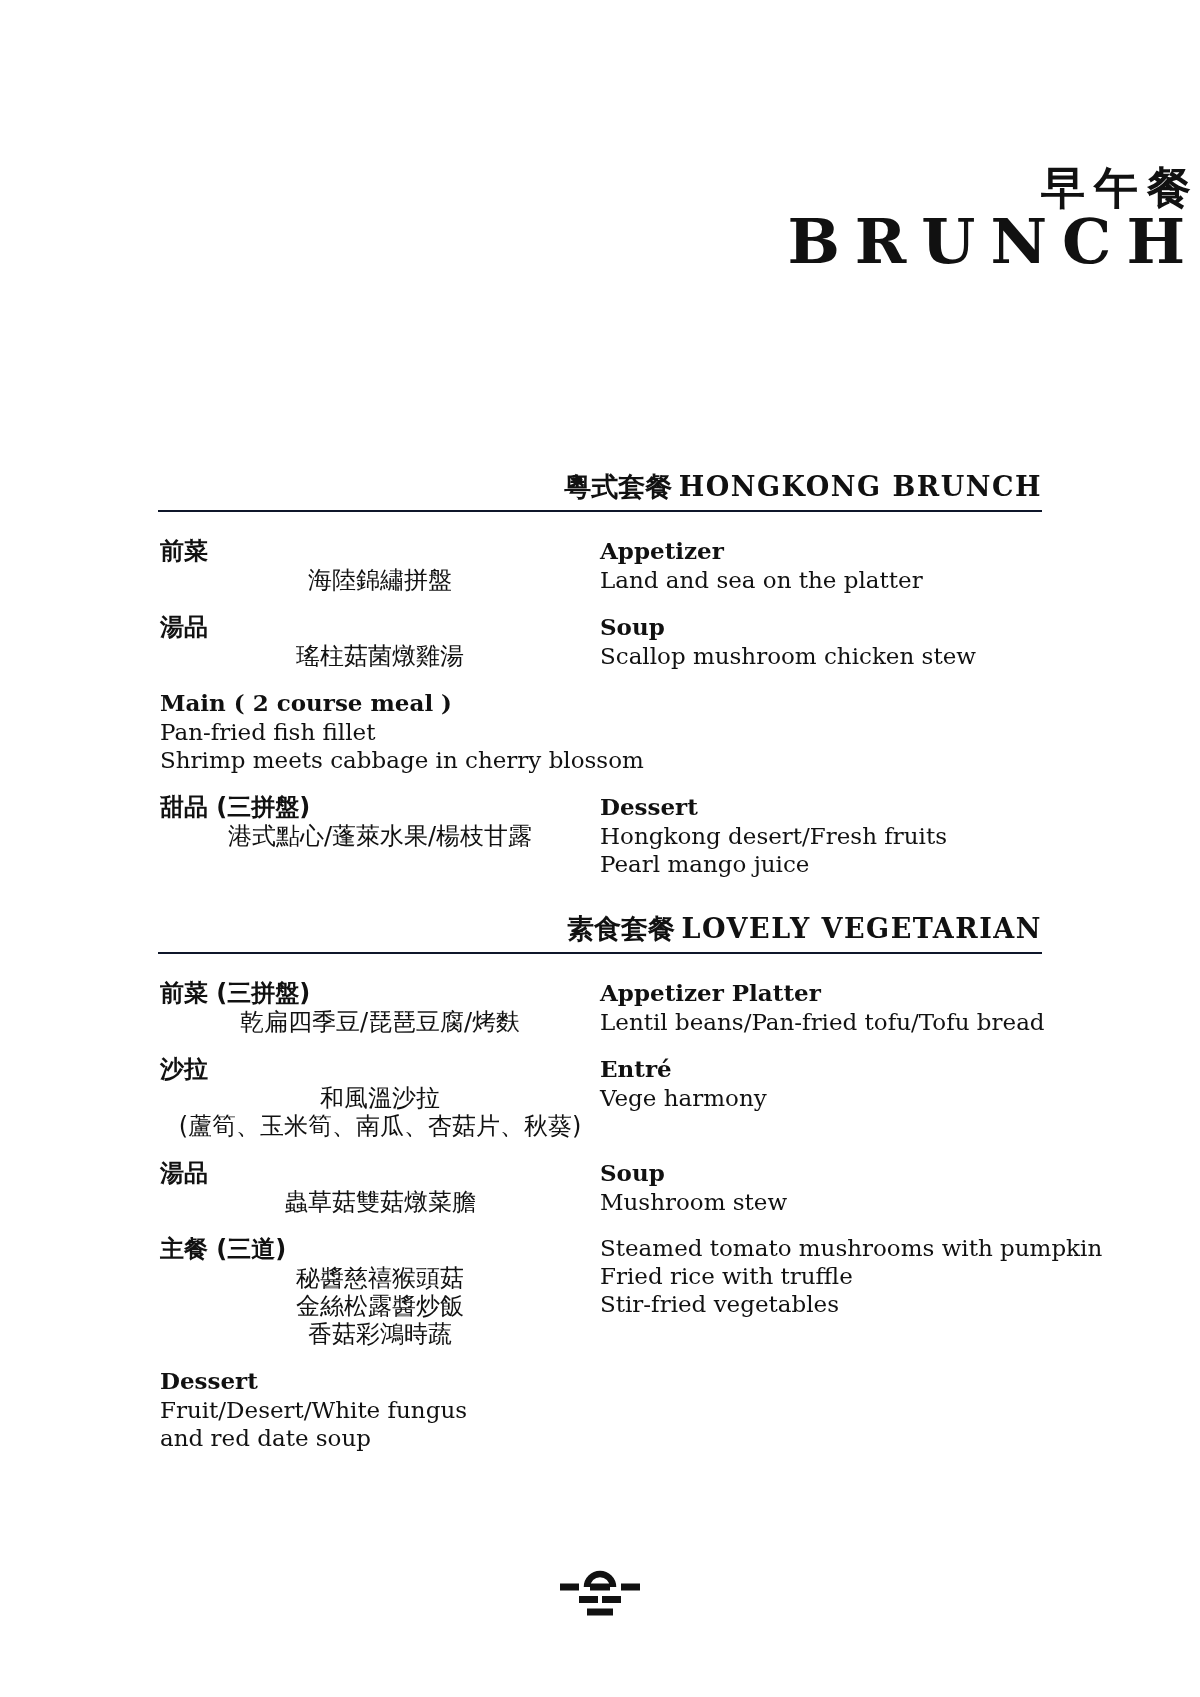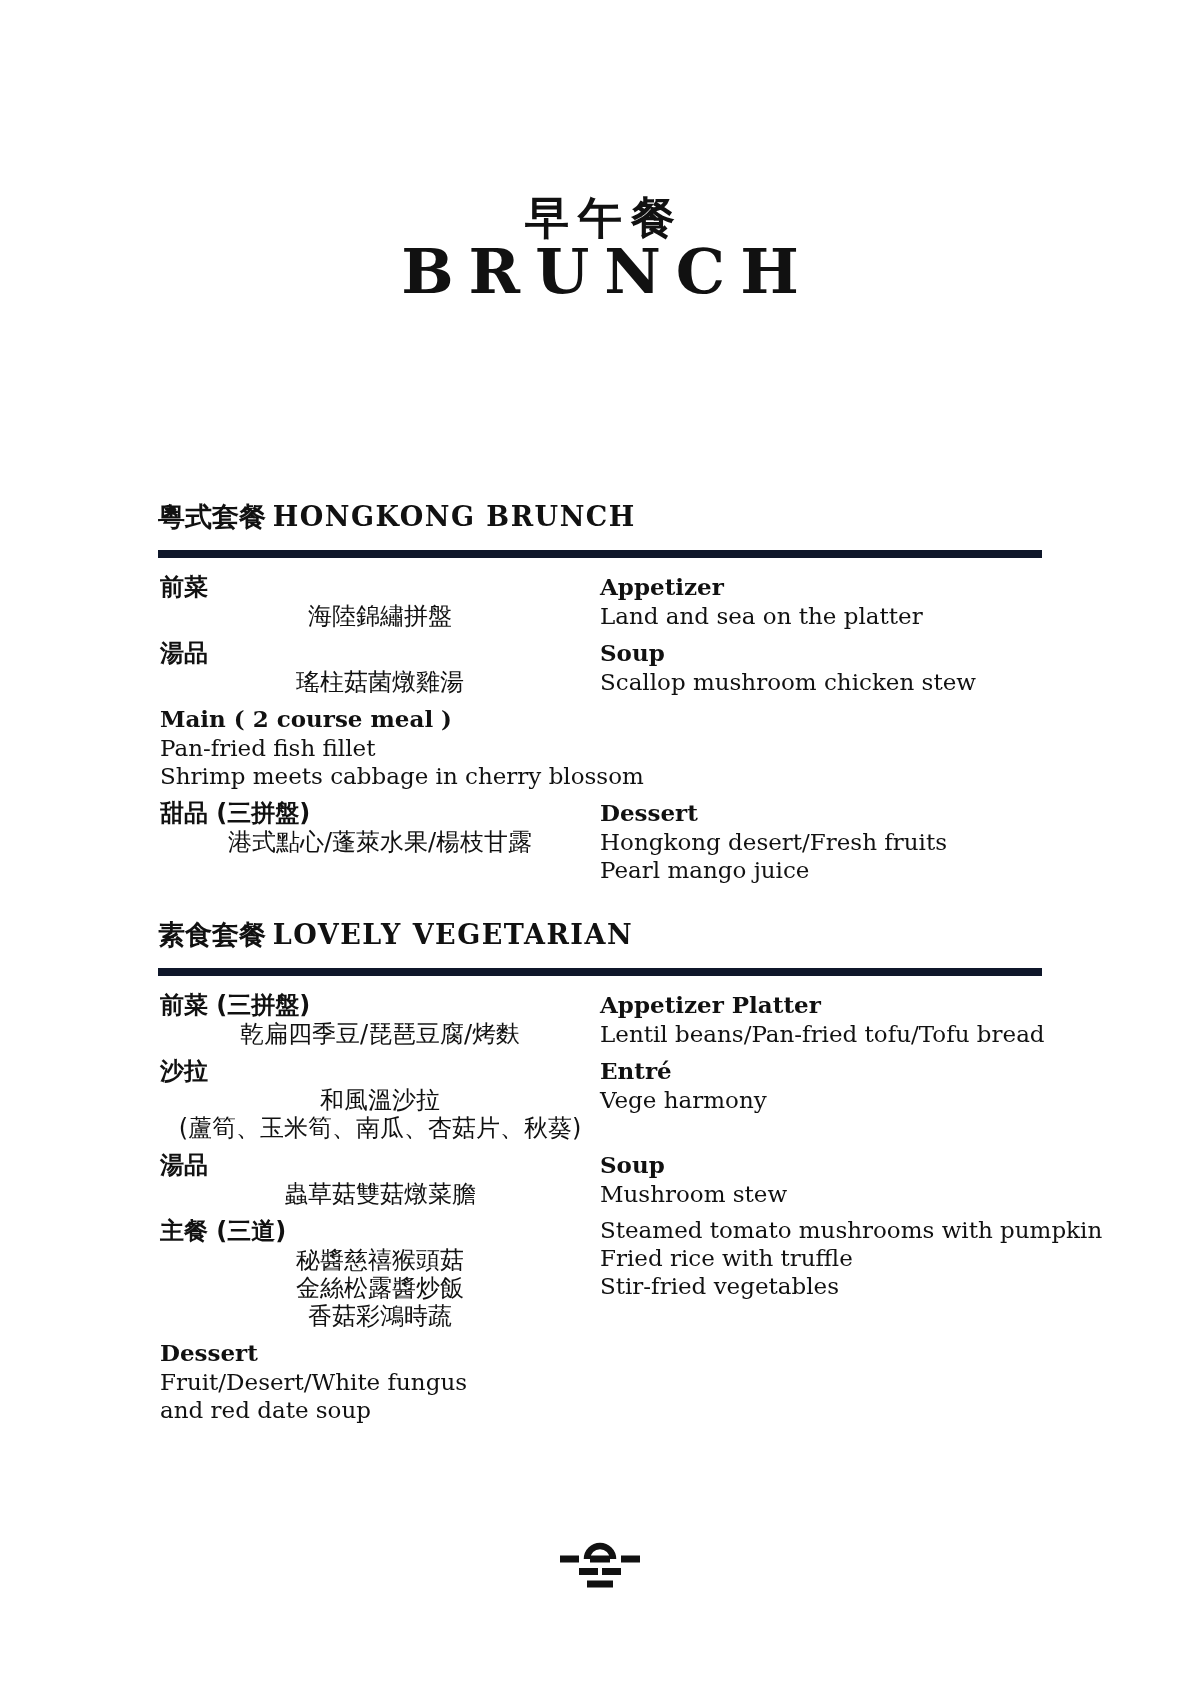--- a/index.html
+++ b/index.html
@@ -7,54 +7,54 @@
     position:relative;
     width:1200px;
     height:1697px;
     background:#ffffff;
     color:#111111;
     overflow:hidden;
     font-family:"Liberation Sans","DejaVu Sans",sans-serif;
   }
 
   
-  .title-block { padding-top:163px; text-align:center;margin-top:30px; }
+  .title-block { padding-top:163px; text-align:right; }
   .title-zh {
     font-family:"DejaVu Sans","Liberation Sans",sans-serif;
     font-weight:600; font-size:44px; line-height:50px;
     letter-spacing:9px; text-indent:9px;
   }
   .title-en {
     font-family:"DejaVu Serif","Liberation Serif",serif;
     font-weight:700; font-size:62px; line-height:58px;
     letter-spacing:15px; text-indent:15px;
   }
 
   
   .menu { width:884px; margin:0 auto; }
   .section-1 { margin-top:199px; }
   .section-2 { margin-top:34px; }
   .section-heading {
-    text-align:left;
-    padding-bottom:16px;
-    border-bottom:8px solid #0f172a;
+    text-align:right;
+    padding-bottom:6px;
+    border-bottom:2px solid #0f172a;
     white-space:nowrap;
   }
   .heading-zh {
     font-family:"DejaVu Sans","Liberation Sans",sans-serif;
     font-weight:700; font-size:27px; line-height:34px;
   }
   .heading-en {
     font-family:"DejaVu Serif","Liberation Serif",serif;
     font-weight:700; font-size:27px; line-height:34px;
     letter-spacing:1.5px;
   }
   .section-body { margin-top:14px; padding-left:2px; }
   .row { display:grid; grid-template-columns:440px 444px; margin-bottom:8px; }
-  .cell { min-width:0; }
+  .cell { min-width:0;margin-top:10px; }
   .label-zh {
     font-family:"DejaVu Sans","Liberation Sans",sans-serif;
     font-weight:700; font-size:24px; line-height:30px; white-space:nowrap;
   }
   .item-zh {
     font-family:"DejaVu Sans","Liberation Sans",sans-serif;
     font-weight:400; font-size:24px; line-height:28px; white-space:nowrap;text-align:center;
   }
   .label-en {
     font-family:"DejaVu Serif","Liberation Serif",serif;

